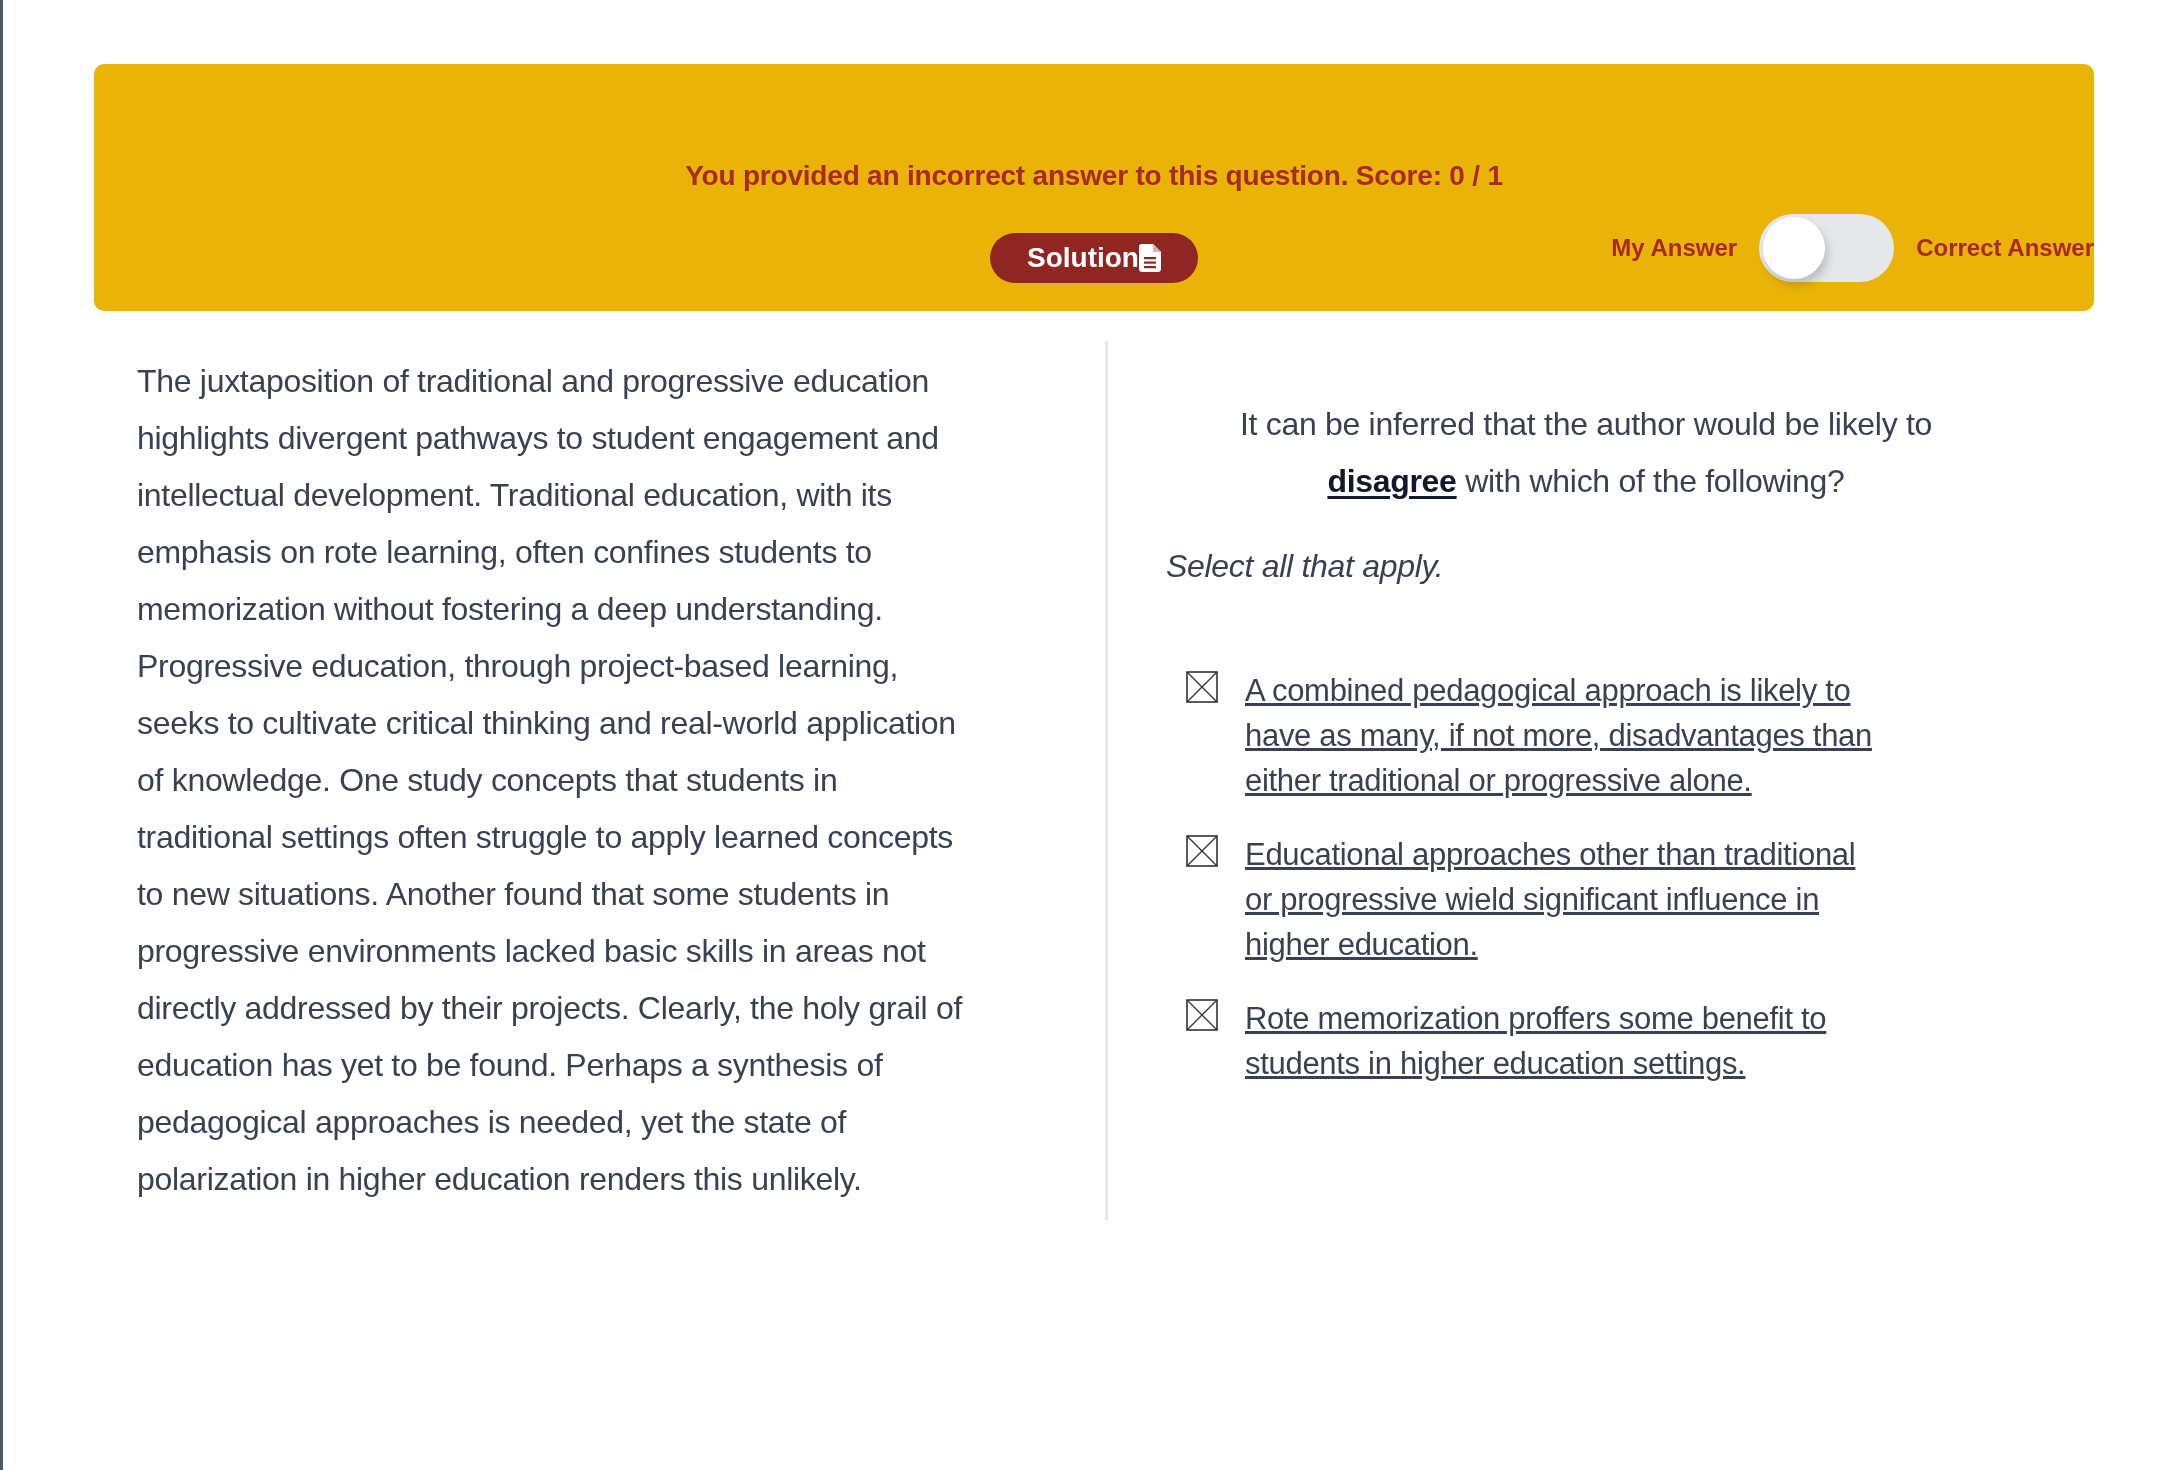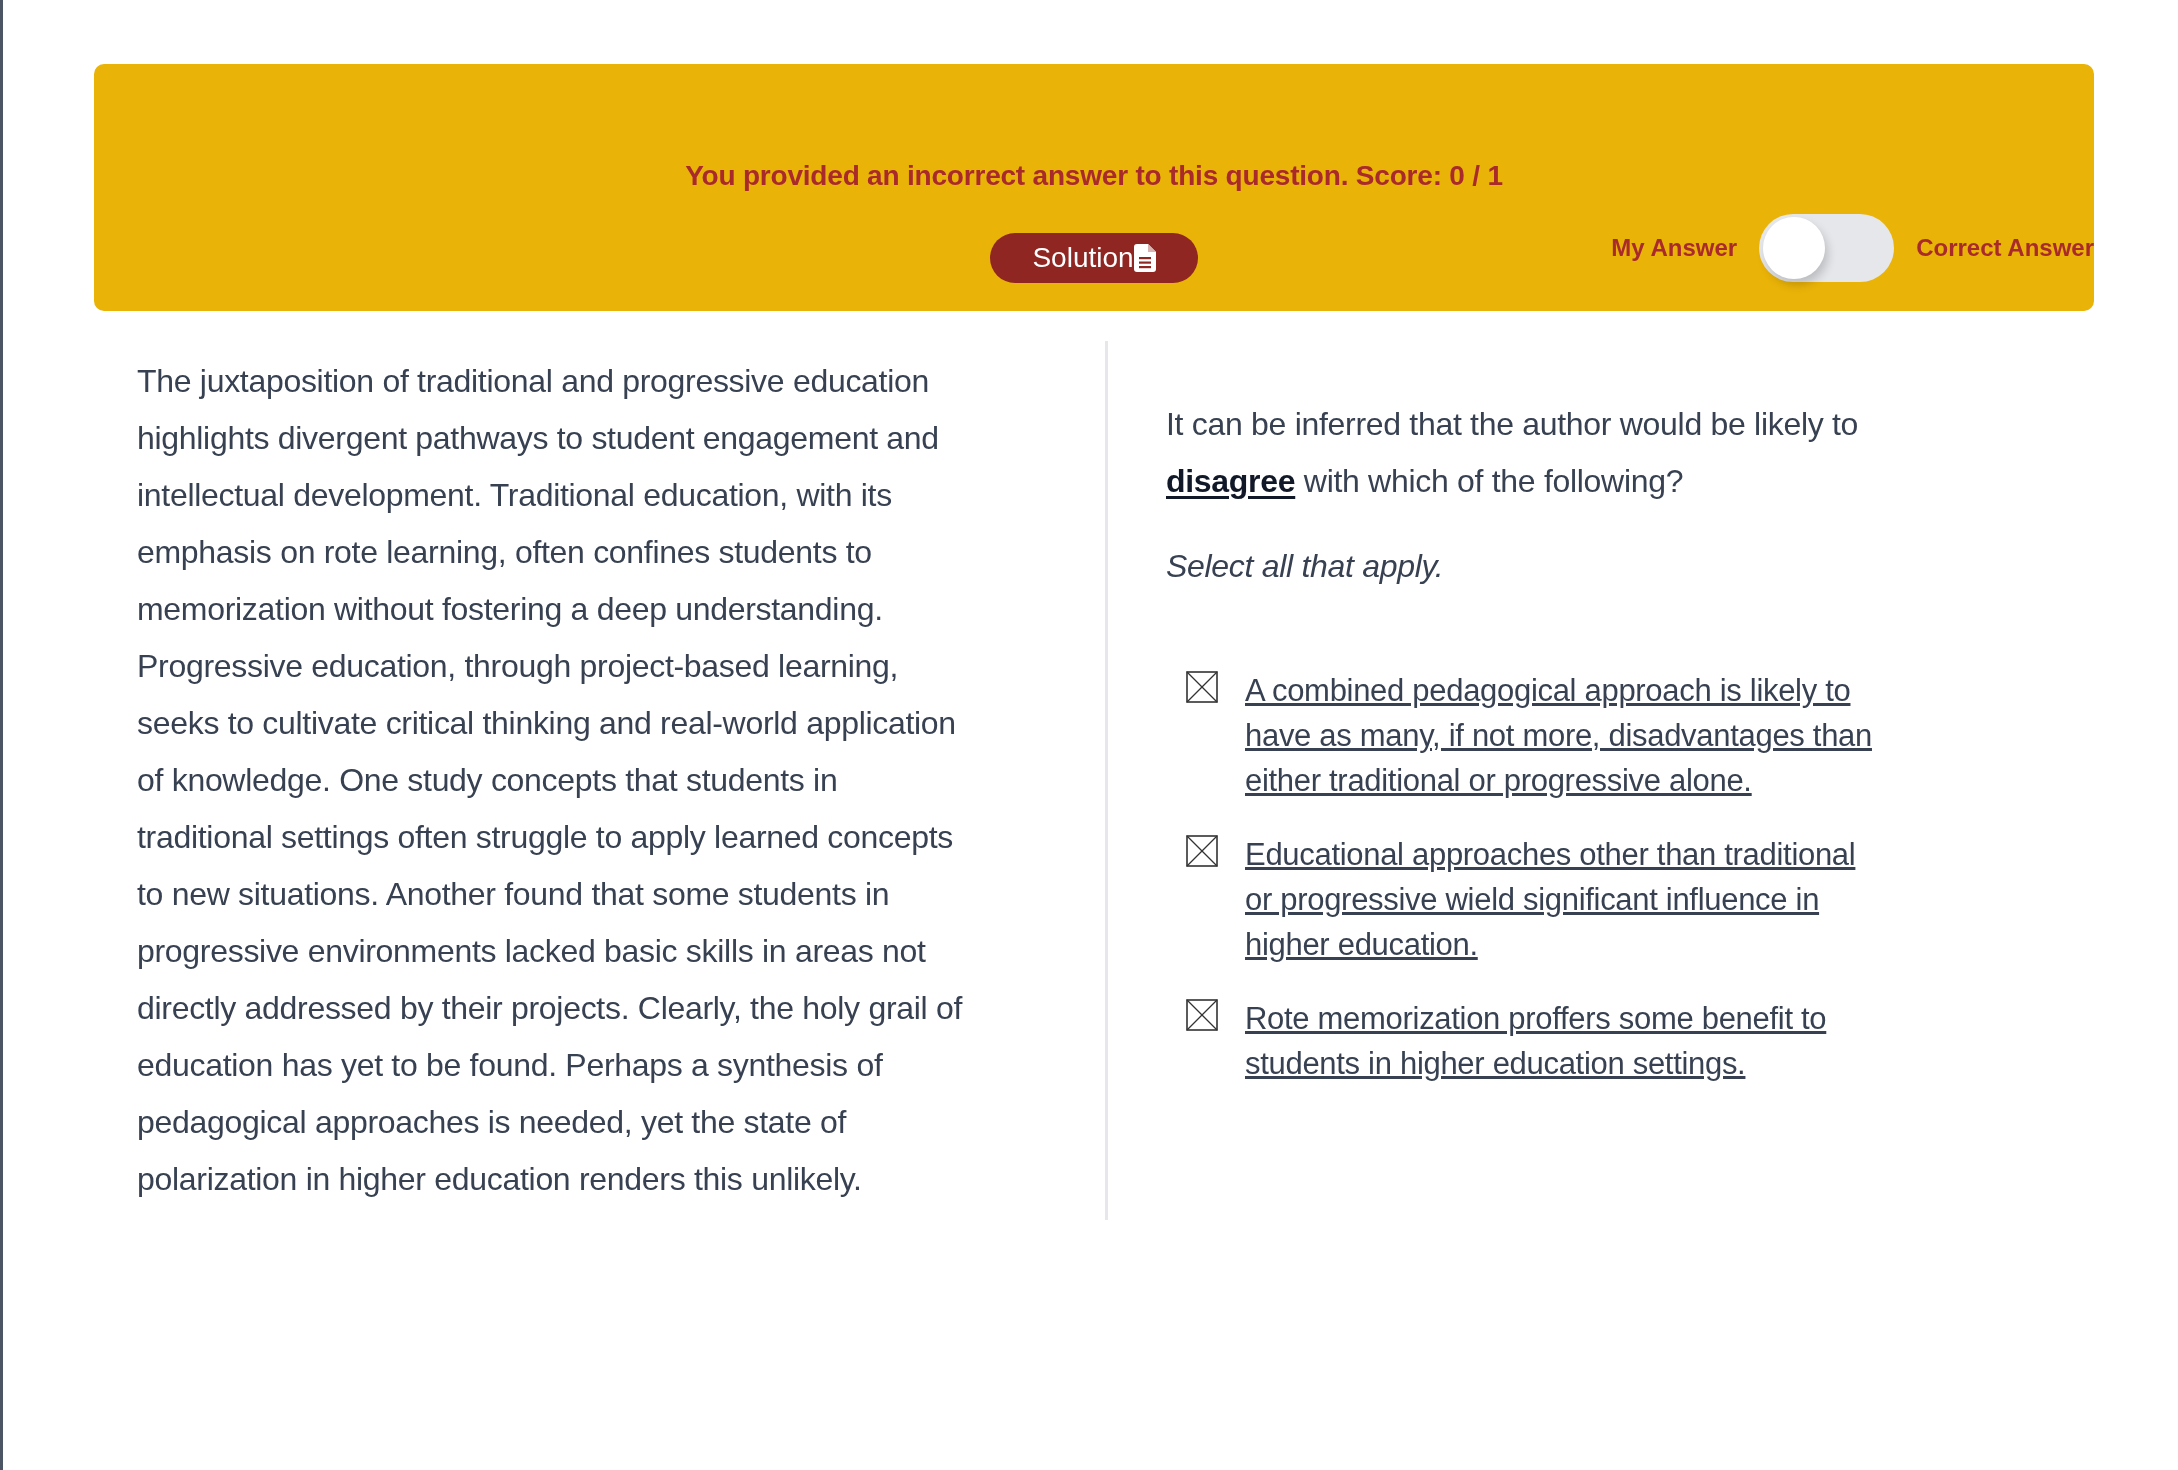--- a/index.html
+++ b/index.html
@@ -35,41 +35,41 @@
     .toggle-knob {
       position: absolute; left: 4px; top: 3px; width: 62px; height: 62px;
       border-radius: 50%; background: #ffffff;
       box-shadow: 3px 6px 10px rgba(0,0,0,0.18);
     }
     .solution-btn {
       position: absolute; left: 990px; top: 233px; width: 208px; height: 50px;
       background: #8f2622; color: #ffffff; border: none; border-radius: 25px;
       display: flex; align-items: center; justify-content: center; 
       font-family: "Liberation Sans", "DejaVu Sans", sans-serif;
-      font-weight: normal; font-size: 28px; cursor: pointer; padding: 0;
+      font-weight: bold; font-size: 28px; cursor: pointer; padding: 0;
     }
     .doc-icon { width: 22px; height: 28px; display: inline-block; }
 
     .passage {
       position: absolute; left: 137px; top: 353px; width: 950px;
       color: #374151; font-size: 32px; line-height: 57px;
       letter-spacing: -0.3px;
     }
     .passage .line { display: block; white-space: nowrap; }
 
     .divider {
       position: absolute; left: 1105px; top: 341px; width: 3px; height: 879px;
       background: #e5e7eb;
     }
 
     .question {
       position: absolute; left: 1166px; top: 396px; width: 840px;
       color: #374151; font-size: 32px; line-height: 57px; letter-spacing: -0.3px;
     }
-    .question .line { display: block; white-space: nowrap; }
+    .question .line { display: block; white-space: nowrap; text-align: center; }
     .emph { color: #111827; font-weight: bold; text-decoration: underline; text-underline-offset: 4px; }
     .instruction {
       position: absolute; left: 1166px; top: 548px;
       color: #374151; font-size: 32px; font-style: italic; letter-spacing: -0.3px;
     }
 
     .options { position: absolute; left: 1186px; top: 668px; width: 840px; }
     .option { display: flex; align-items: flex-start; margin-bottom: 29px; cursor: pointer; }
     .checkbox { width: 32px; height: 32px; flex: none; margin-top: 3px; margin-right: 27px; }
     .option-text { color: #374151; font-size: 31px; line-height: 45px; letter-spacing: -0.3px; }

